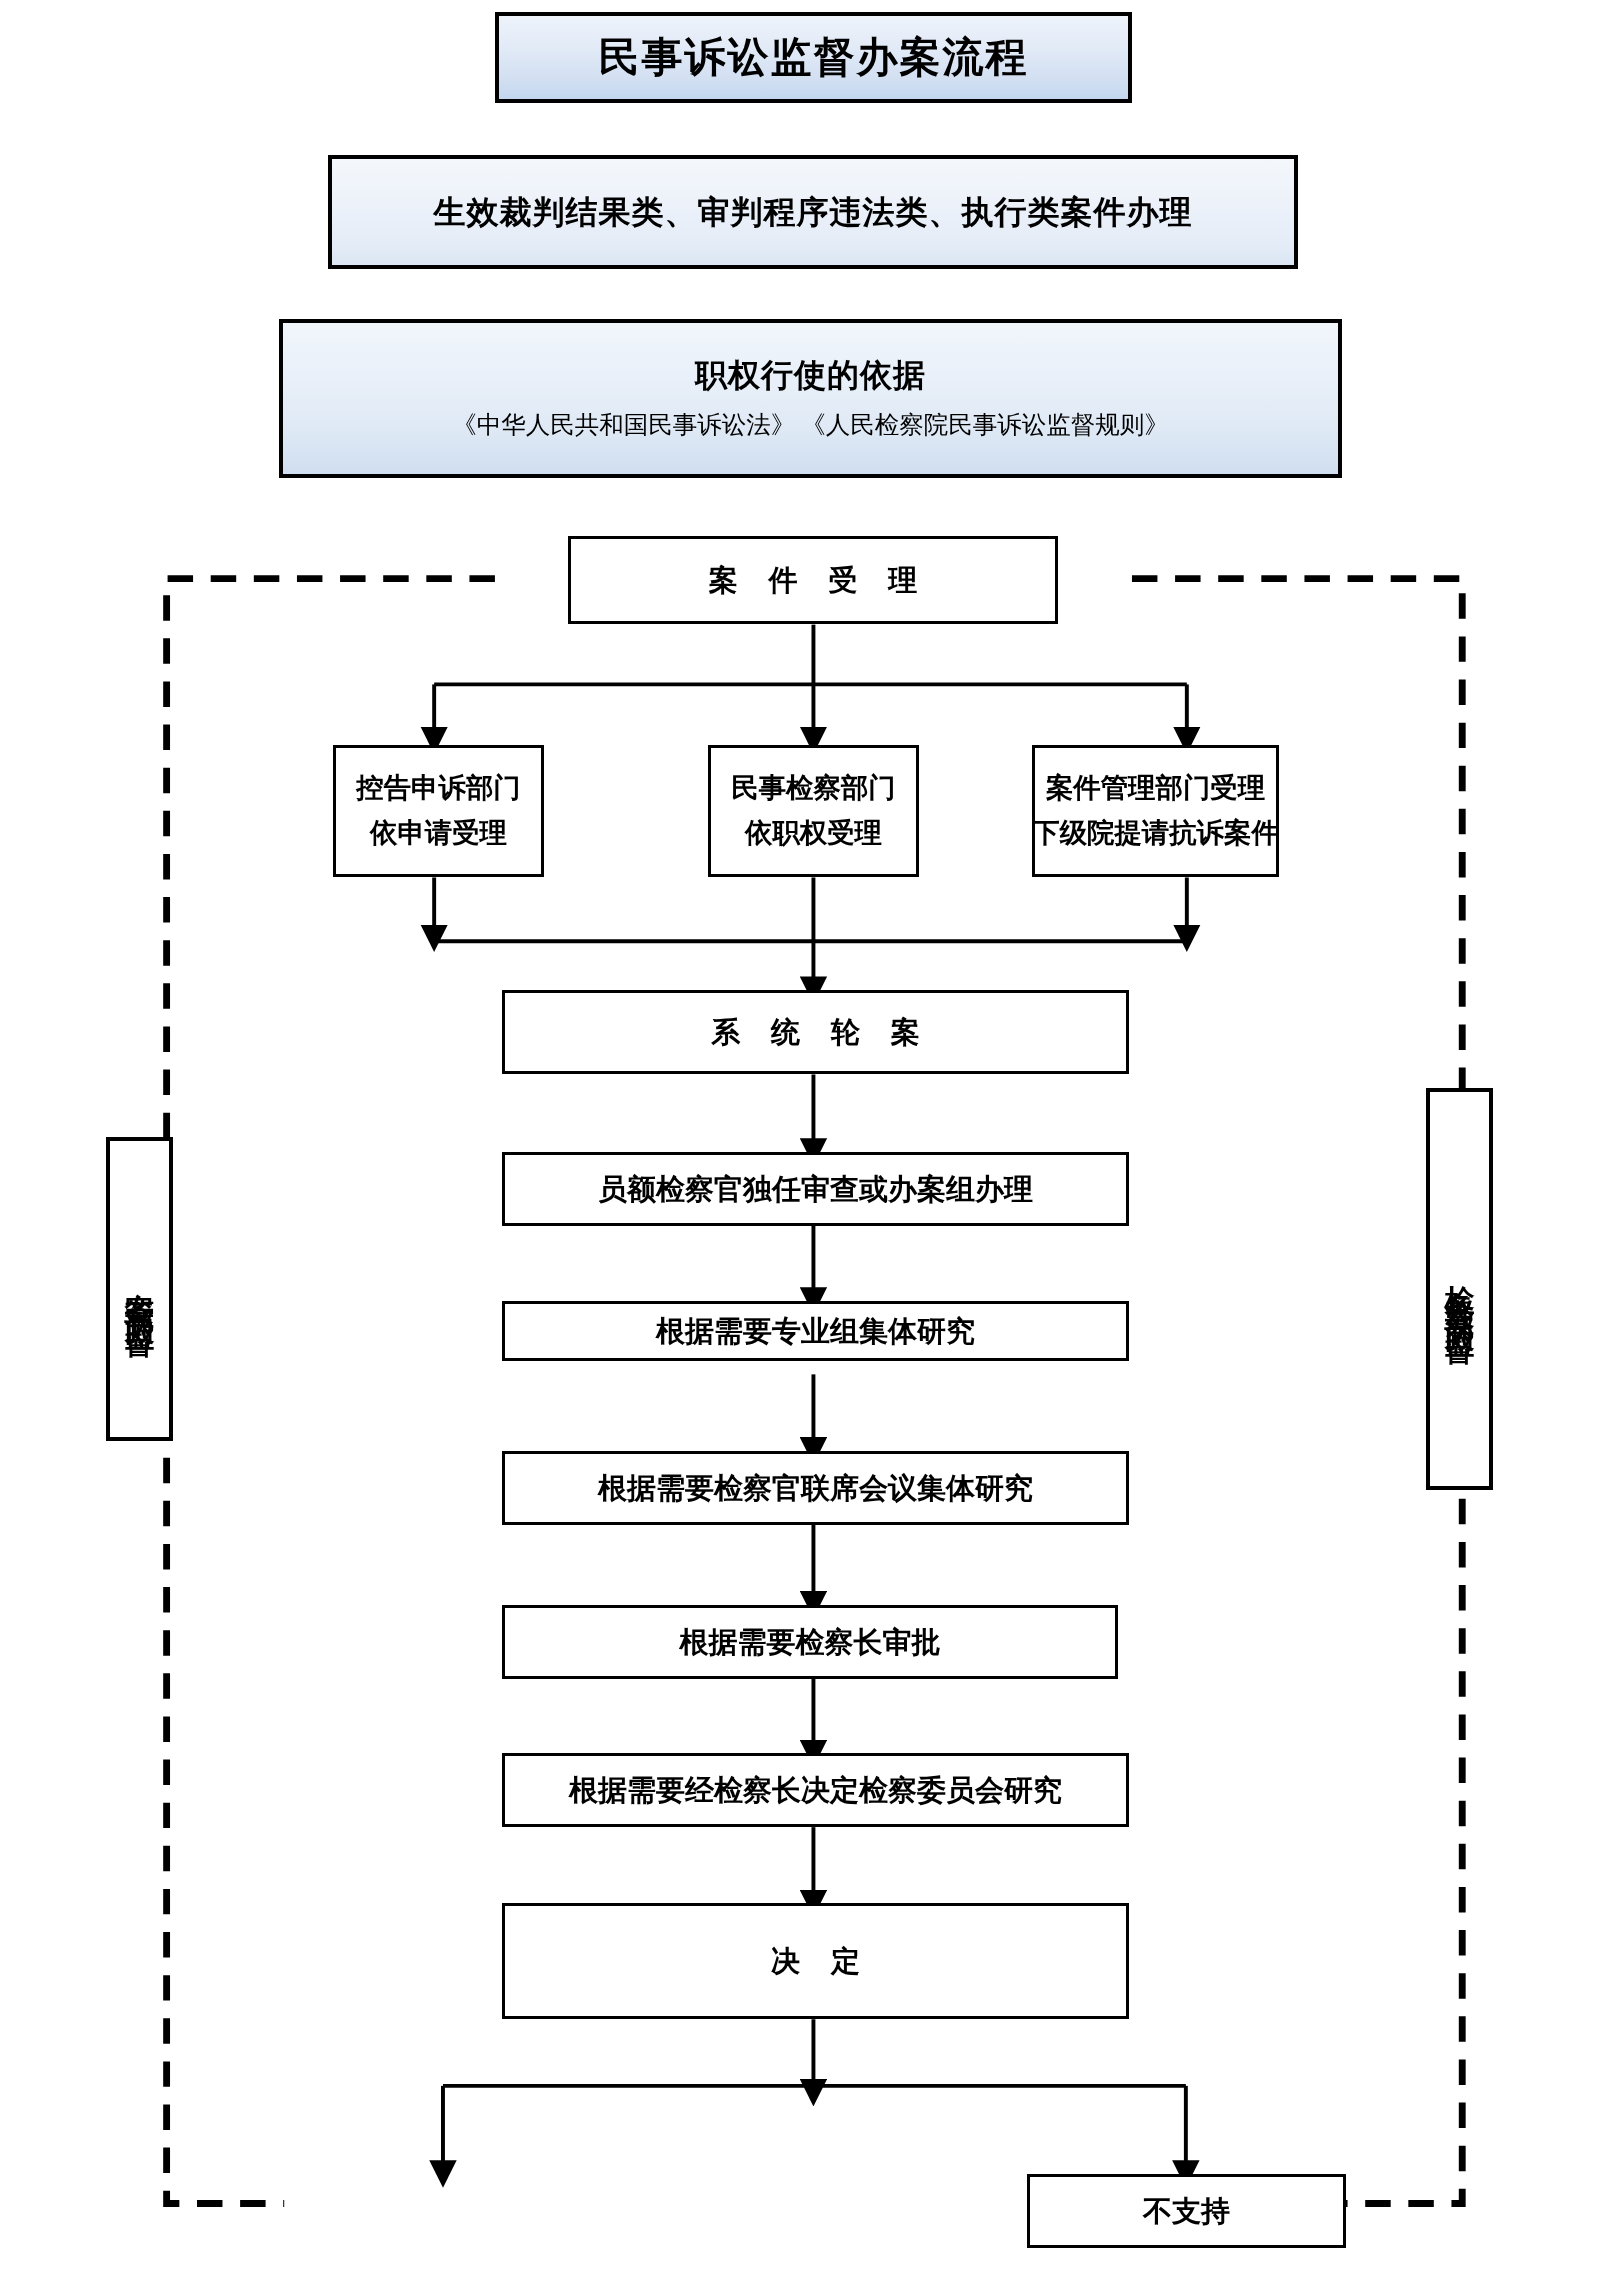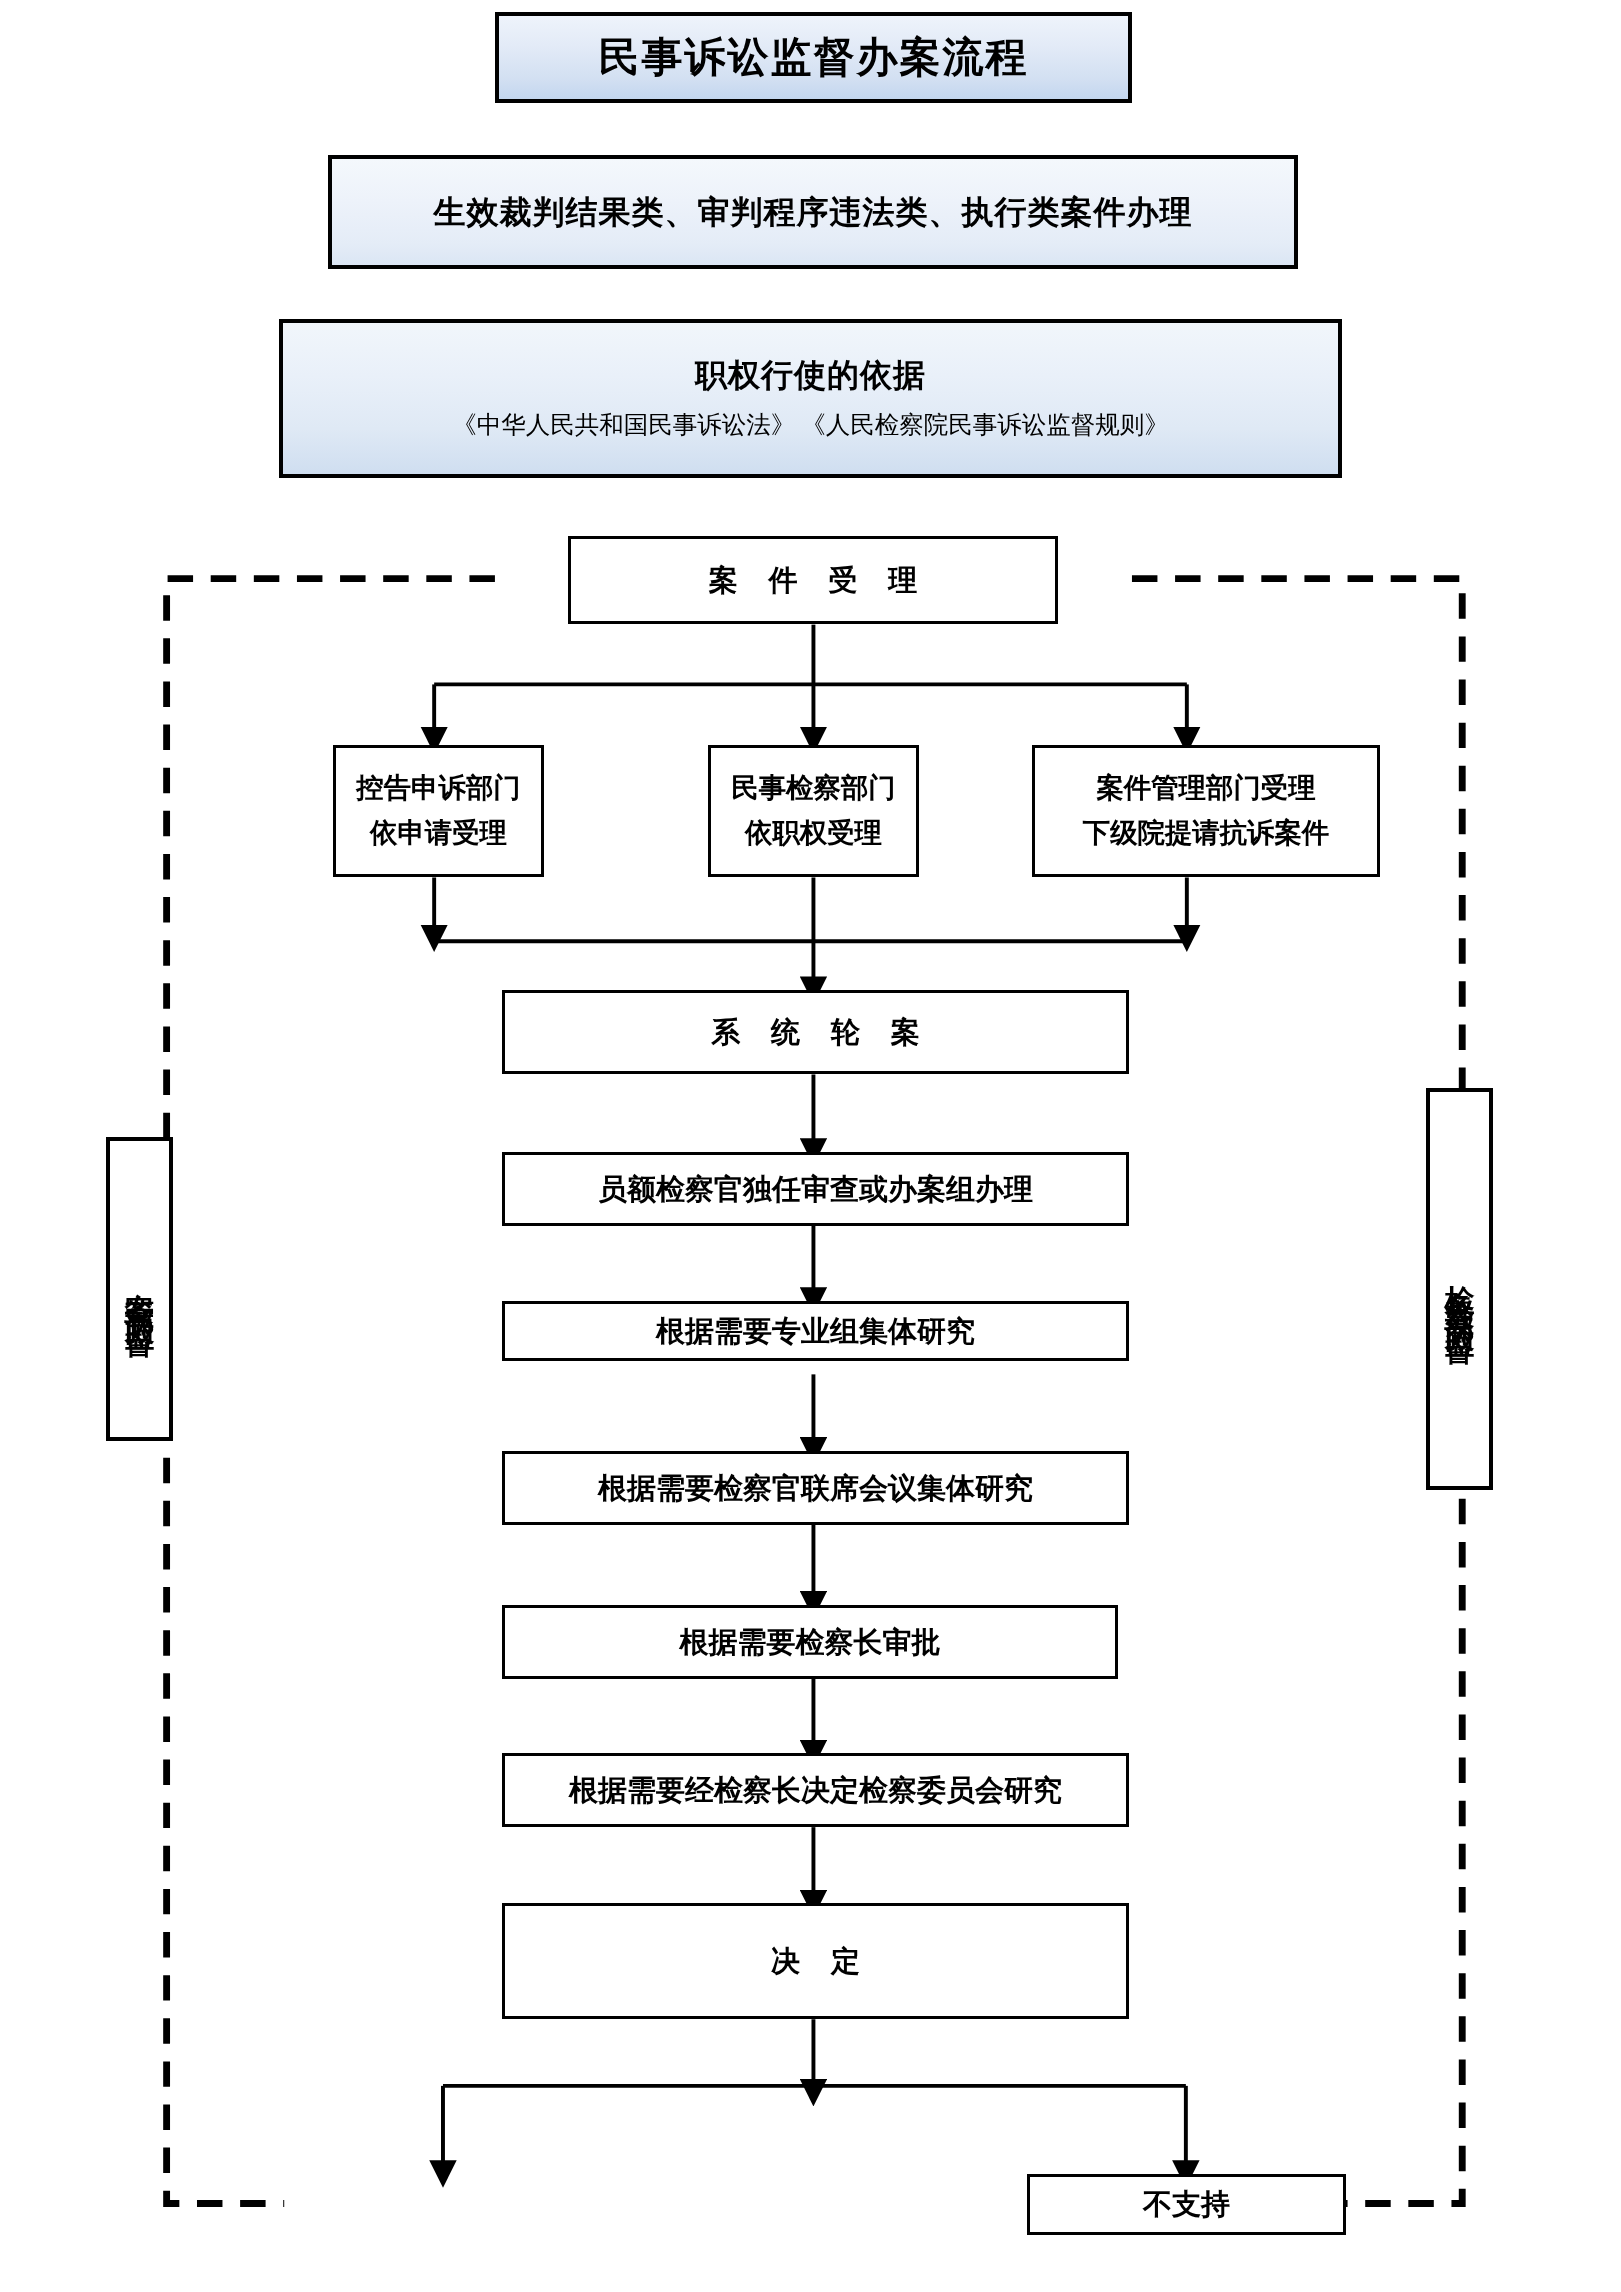--- a/index.html
+++ b/index.html
@@ -123,21 +123,21 @@
   <div class="node" style="left:333px;top:745px;width:211px;height:132px;">
     <div class="ln small two">控告申诉部门</div>
     <div class="ln small two">依申请受理</div>
   </div>
 
   <div class="node" style="left:708px;top:745px;width:211px;height:132px;">
     <div class="ln small two">民事检察部门</div>
     <div class="ln small two">依职权受理</div>
   </div>
 
-  <div class="node" style="left:1032px;top:745px;width:348px;height:132px;">
+  <div class="node" style="left:1032px;top:745px;width:247px;height:132px;">
     <div class="ln small two">案件管理部门受理</div>
     <div class="ln small two">下级院提请抗诉案件</div>
   </div>
 
   <div class="node" style="left:502px;top:990px;width:627px;height:84px;">
     <div class="ln sp">系 统 轮 案</div>
   </div>
 
   <div class="node" style="left:502px;top:1152px;width:627px;height:74px;">
     <div class="ln">员额检察官独任审查或办案组办理</div>
@@ -157,21 +157,21 @@
 
   <div class="node" style="left:502px;top:1753px;width:627px;height:74px;">
     <div class="ln">根据需要经检察长决定检察委员会研究</div>
   </div>
 
   <div class="node" style="left:502px;top:1903px;width:627px;height:116px;">
     <div class="ln sp">决 定</div>
   </div>
 
 
-  <div class="node" style="left:1027px;top:2174px;width:319px;height:61px;align-items:center;">
+  <div class="node" style="left:1027px;top:2174px;width:319px;height:74px;align-items:center;">
     <div class="ln">不支持</div>
   </div>
 
   <div class="vnode" style="left:106px;top:1137px;width:67px;height:304px;">
     <span>案管部门监督</span>
   </div>
 
   <div class="vnode" style="left:1426px;top:1088px;width:67px;height:402px;">
     <span>检务督察部门监督</span>
   </div>

